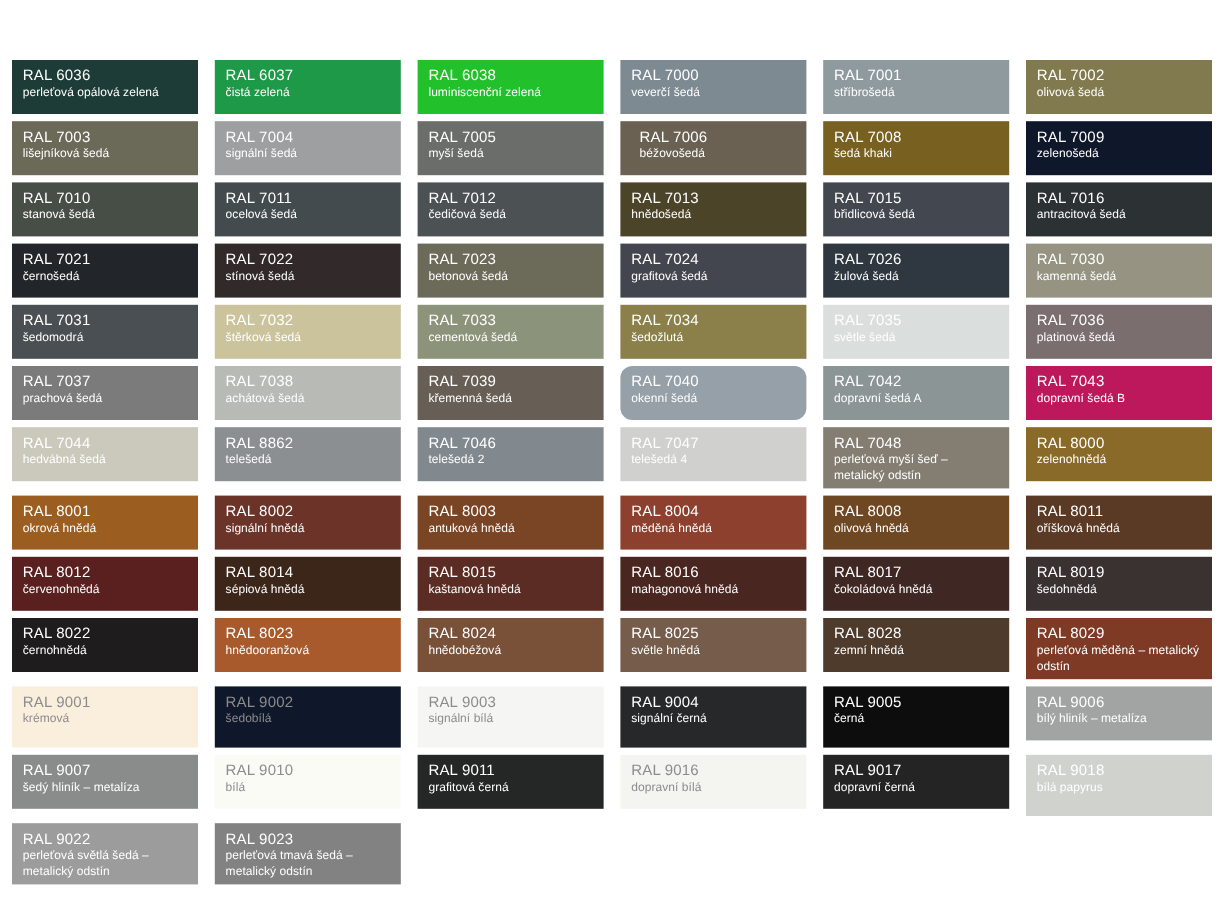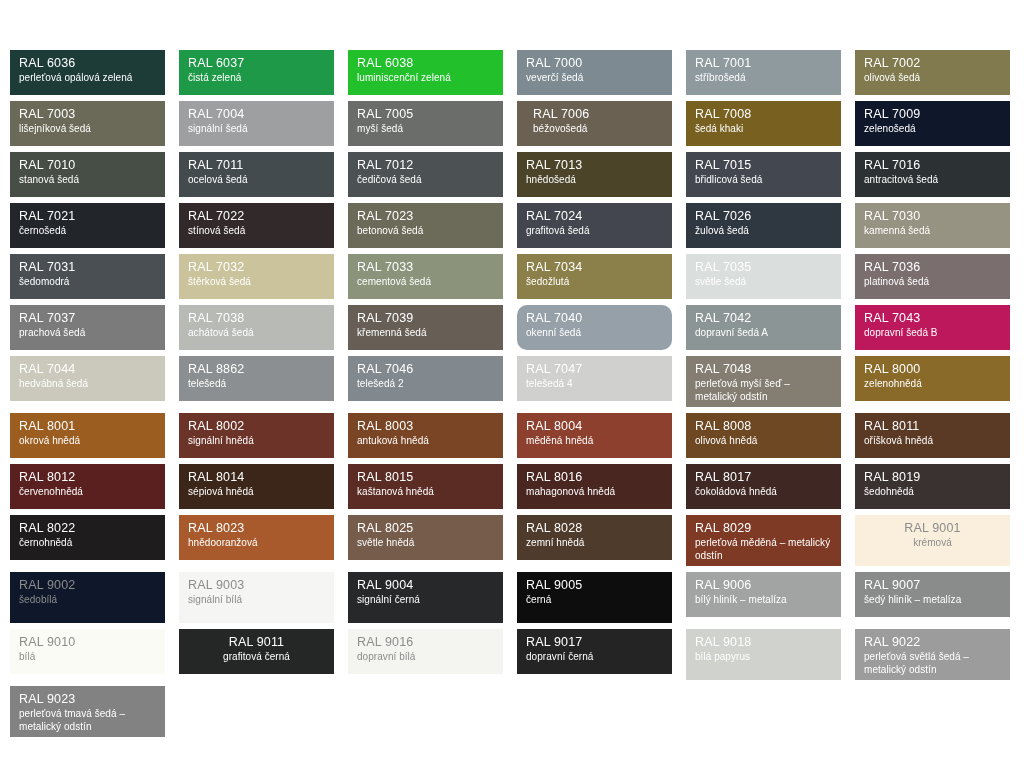--- a/index.html
+++ b/index.html
@@ -275,33 +275,37 @@
         <span class="name">šedohnědá</span>
       </div>
       <div class="swatch light" style="background: rgb(30, 28, 28);">
         <span class="code">RAL 8022</span>
         <span class="name">černohnědá</span>
       </div>
       <div class="swatch light" style="background: rgb(168, 90, 44);">
         <span class="code">RAL 8023</span>
         <span class="name">hnědooranžová</span>
       </div>
+      <div class="swatch light" style="background: rgb(121, 81, 57);">
+        <span class="code">RAL 8024</span>
+        <span class="name">hnědobéžová</span>
+      </div>
       <div class="swatch light" style="background: rgb(117, 92, 75);">
         <span class="code">RAL 8025</span>
         <span class="name">světle hnědá</span>
       </div>
       <div class="swatch light" style="background: rgb(78, 59, 44);">
         <span class="code">RAL 8028</span>
         <span class="name">zemní hnědá</span>
       </div>
       <div class="swatch light tall" style="background: rgb(126, 58, 37);">
         <span class="code">RAL 8029</span>
         <span class="name">perleťová měděná – metalický odstín</span>
       </div>
-      <div class="swatch muted tall" style="background: rgb(250, 238, 221); text-align: center;">
+      <div class="swatch muted tall" style="background: rgb(250, 238, 221);">
         <span class="code">RAL 9001</span>
         <span class="name">krémová</span>
       </div>
       <div class="swatch muted tall" style="background: #0f172a;">
         <span class="code">RAL 9002</span>
         <span class="name">šedobílá</span>
       </div>
       <div class="swatch muted tall" style="background: rgb(245, 245, 243);">
         <span class="code">RAL 9003</span>
         <span class="name">signální bílá</span>
@@ -319,21 +323,21 @@
         <span class="name">bílý hliník – metalíza</span>
       </div>
       <div class="swatch light" style="background: rgb(138, 140, 139);">
         <span class="code">RAL 9007</span>
         <span class="name">šedý hliník – metalíza</span>
       </div>
       <div class="swatch muted" style="background: rgb(251, 251, 246);">
         <span class="code">RAL 9010</span>
         <span class="name">bílá</span>
       </div>
-      <div class="swatch light" style="background: rgb(37, 39, 39); text-align: center;">
+      <div class="swatch light" style="background: rgb(37, 39, 39);">
         <span class="code">RAL 9011</span>
         <span class="name">grafitová černá</span>
       </div>
       <div class="swatch muted" style="background: rgb(244, 245, 241);">
         <span class="code">RAL 9016</span>
         <span class="name">dopravní bílá</span>
       </div>
       <div class="swatch light" style="background: rgb(36, 36, 37);">
         <span class="code">RAL 9017</span>
         <span class="name">dopravní černá</span>

